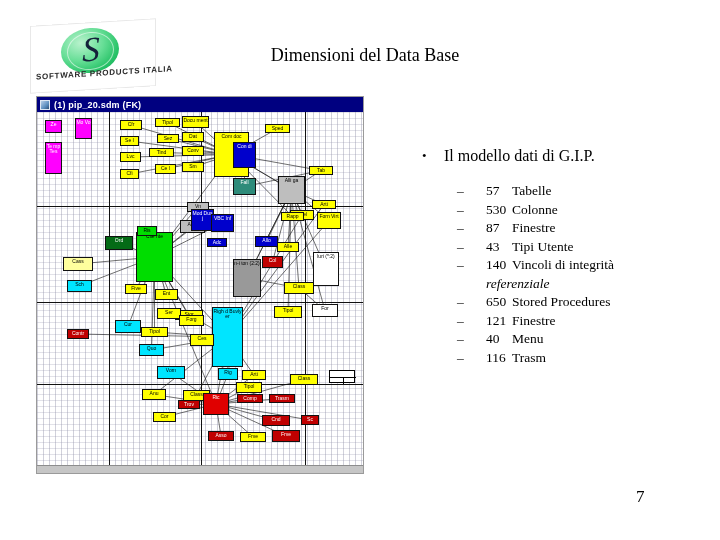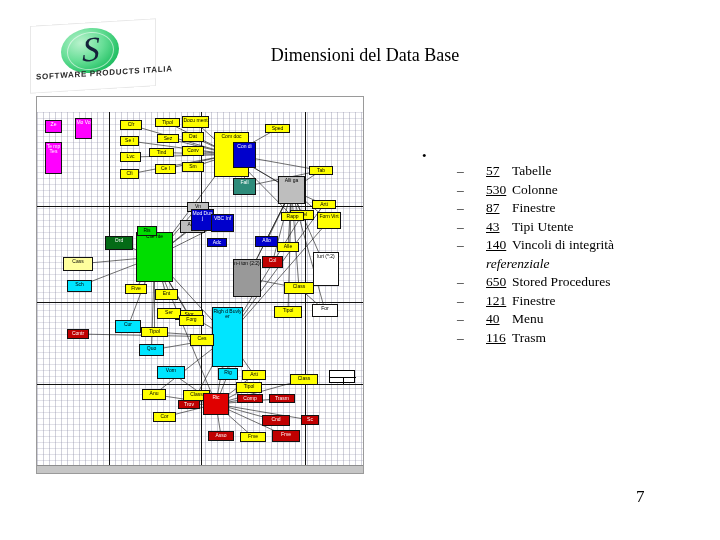--- a/index.html
+++ b/index.html
@@ -115,21 +115,20 @@
   }
   .lvl2 .dash {
     position: absolute;
     left: 43px;
     top: 0;
     font-size: 13.5px;
   }
   .lvl2 .num {
     display: inline-block;
     min-width: 26px;
-    text-decoration: underline;
   }
   .lvl2 .cont {
     display: block;
     padding-left: 0px;
     font-style: italic;
   }
 
   
   #page-number {
     position: absolute;
@@ -241,37 +240,42 @@
   <div id="logo-disc-ring"></div>
   <div id="logo-s">S</div>
   <div id="logo-text">SOFTWARE PRODUCTS ITALIA</div>
 </div>
 
 <div id="slide-title">Dimensioni del Data Base</div>
 
 <div id="bullet-block">
   <div class="lvl1">
     <span class="bullet">•</span>
+    <span>Il modello dati di G.I.P.</span>
   </div>
   <div id="sub-list">
       <div class="lvl2"><span class="dash">–</span><span class="num">57</span><span>Tabelle</span></div>
       <div class="lvl2"><span class="dash">–</span><span class="num">530</span><span>Colonne</span></div>
       <div class="lvl2"><span class="dash">–</span><span class="num">87</span><span>Finestre</span></div>
       <div class="lvl2"><span class="dash">–</span><span class="num">43</span><span>Tipi Utente</span></div>
       <div class="lvl2"><span class="dash">–</span><span class="num">140</span><span>Vincoli di integrità</span><span class="cont">referenziale</span></div>
       <div class="lvl2"><span class="dash">–</span><span class="num">650</span><span>Stored Procedures</span></div>
       <div class="lvl2"><span class="dash">–</span><span class="num">121</span><span>Finestre</span></div>
       <div class="lvl2"><span class="dash">–</span><span class="num">40</span><span>Menu</span></div>
       <div class="lvl2"><span class="dash">–</span><span class="num">116</span><span>Trasm</span></div>
     </div>
 </div>
 
 <div id="page-number">7</div>
 
 <div id="diagram-window">
+  <div id="titlebar">
+    <div id="titlebar-icon"></div>
+    <div id="titlebar-text">(1) pip_20.sdm (FK)</div>
+  </div>
   <div id="canvas">
     <svg id="links" viewBox="0 0 328 355" preserveAspectRatio="none">
       <g id="link-group">
           <line x1="194.5" y1="42.5" x2="94" y2="13"></line>
           <line x1="194.5" y1="42.5" x2="92.5" y2="29"></line>
           <line x1="194.5" y1="42.5" x2="93.5" y2="45"></line>
           <line x1="194.5" y1="42.5" x2="92.5" y2="62"></line>
           <line x1="194.5" y1="42.5" x2="130.5" y2="10.5"></line>
           <line x1="194.5" y1="42.5" x2="131" y2="26.5"></line>
           <line x1="194.5" y1="42.5" x2="124.5" y2="40.5"></line>

